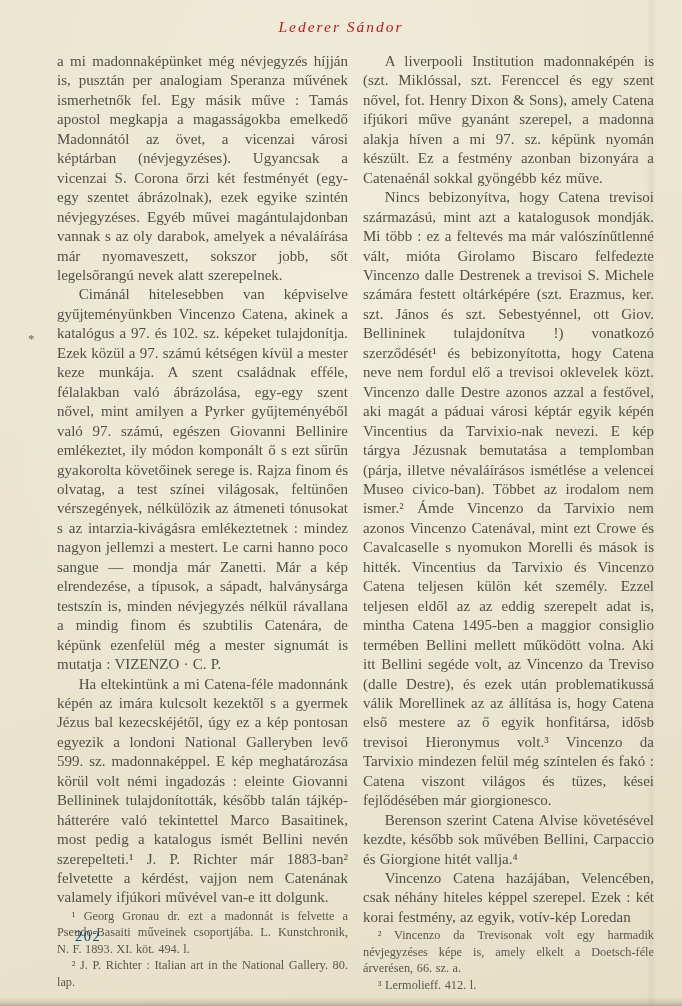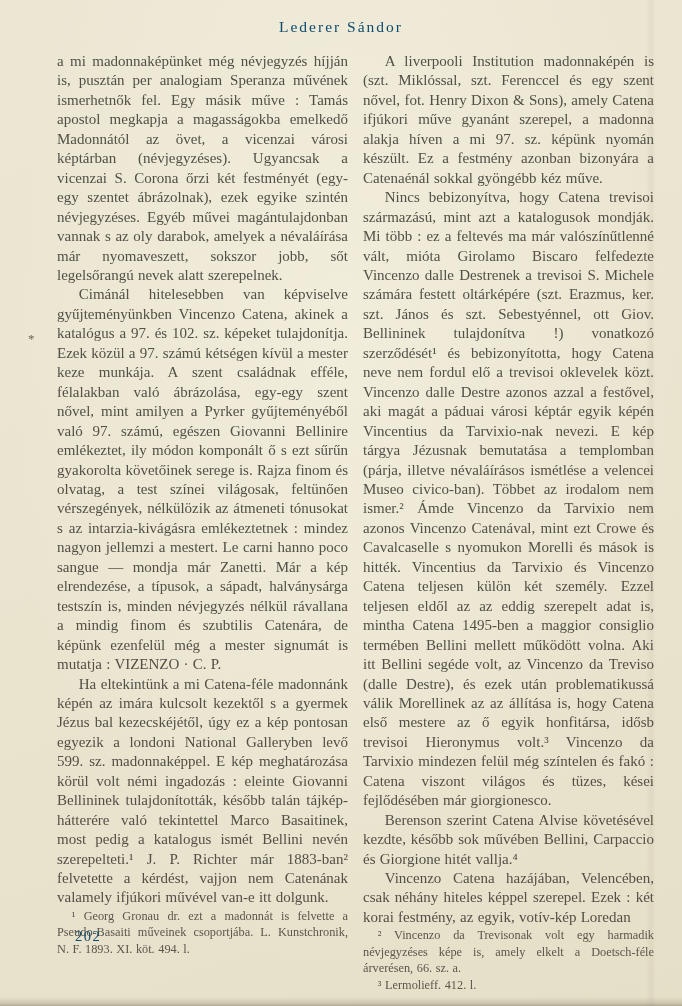--- a/index.html
+++ b/index.html
@@ -20,23 +20,24 @@
   .page {
     position: absolute;
     inset: 0;
   }
   .running-header {
     position: absolute;
     top: 18px;
     left: 0;
     width: 100%;
     text-align: center;
+    font-style: italic;
     font-size: 15.5px;
     letter-spacing: 2px;
-    color: #0c4a6e;
+    color: #b91c1c;
   }
   .columns {
     position: absolute;
     top: 52px;
     left: 57px;
     right: 28px;
     bottom: 58px;
     display: flex;
     gap: 15px;
   }
@@ -111,20 +112,21 @@
   <span class="margin-mark">*</span>
 
   <div class="columns">
 
     <div class="column">
       <p class="no-indent">a mi madonnaképünket még névjegyzés híjján is, pusztán per analogiam Speranza művének ismerhetnők fel. Egy másik műve : Tamás apostol megkapja a magasságokba emelkedő Madonnától az övet, a vicenzai városi képtárban (névjegyzéses). Ugyancsak a vicenzai S. Corona őrzi két festményét (egy-egy szentet ábrázolnak), ezek egyike szintén névjegyzéses. Egyéb művei magántulajdonban vannak s az oly darabok, amelyek a névaláírása már nyomaveszett, sokszor jobb, sőt legelsőrangú nevek alatt szerepelnek.</p>
       <p>Cimánál hitelesebben van képviselve gyűjteményünkben Vincenzo Catena, akinek a katalógus a 97. és 102. sz. képeket tulajdonítja. Ezek közül a 97. számú kétségen kívül a mester keze munkája. A szent családnak efféle, félalakban való ábrázolása, egy-egy szent nővel, mint amilyen a Pyrker gyűjteményéből való 97. számú, egészen Giovanni Bellinire emlékeztet, ily módon komponált ő s ezt sűrűn gyakorolta követőinek serege is. Rajza finom és olvatag, a test színei világosak, feltünően vérszegények, nélkülözik az átmeneti tónusokat s az intarzia-kivágásra emlékeztetnek : mindez nagyon jellemzi a mestert. Le carni hanno poco sangue — mondja már Zanetti. Már a kép elrendezése, a típusok, a sápadt, halványsárga testszín is, minden névjegyzés nélkül rávallana a mindig finom és szubtilis Catenára, de képünk ezenfelül még a mester signumát is mutatja : VIZENZO · C. P.</p>
       <p>Ha eltekintünk a mi Catena-féle madonnánk képén az imára kulcsolt kezektől s a gyermek Jézus bal kezecskéjétől, úgy ez a kép pontosan egyezik a londoni National Galleryben levő 599. sz. madonnaképpel. E kép meghatározása körül volt némi ingadozás : eleinte Giovanni Bellininek tulajdonították, később talán tájkép-hátterére való tekintettel Marco Basaitinek, most pedig a katalogus ismét Bellini nevén szerepelteti.¹ J. P. Richter már 1883-ban² felvetette a kérdést, vajjon nem Catenának valamely ifjúkori művével van-e itt dolgunk.</p>
       <div class="footnotes">
         <p>¹ Georg Gronau dr. ezt a madonnát is felvette a Pseudo-Basaiti műveinek csoportjába. L. Kunstchronik, N. F. 1893. XI. köt. 494. l.</p>
+        <p>² J. P. Richter : Italian art in the National Gallery. 80. lap.</p>
       </div>
     </div>
 
     <div class="column">
       <p>A liverpooli Institution madonnaképén is (szt. Miklóssal, szt. Ferenccel és egy szent nővel, fot. Henry Dixon &amp; Sons), amely Catena ifjúkori műve gyanánt szerepel, a madonna alakja híven a mi 97. sz. képünk nyomán készült. Ez a festmény azonban bizonyára a Catenaénál sokkal gyöngébb kéz műve.</p>
       <p>Nincs bebizonyítva, hogy Catena trevisoi származású, mint azt a katalogusok mondják. Mi több : ez a feltevés ma már valószínűtlenné vált, mióta Girolamo Biscaro felfedezte Vincenzo dalle Destrenek a trevisoi S. Michele számára festett oltárképére (szt. Erazmus, ker. szt. János és szt. Sebestyénnel, ott Giov. Bellininek tulajdonítva !) vonatkozó szerződését¹ és bebizonyította, hogy Catena neve nem fordul elő a trevisoi oklevelek közt. Vincenzo dalle Destre azonos azzal a festővel, aki magát a páduai városi képtár egyik képén Vincentius da Tarvixio-nak nevezi. E kép tárgya Jézusnak bemutatása a templomban (párja, illetve névaláírásos ismétlése a velencei Museo civico-ban). Többet az irodalom nem ismer.² Ámde Vincenzo da Tarvixio nem azonos Vincenzo Catenával, mint ezt Crowe és Cavalcaselle s nyomukon Morelli és mások is hitték. Vincentius da Tarvixio és Vincenzo Catena teljesen külön két személy. Ezzel teljesen eldől az az eddig szerepelt adat is, mintha Catena 1495-ben a maggior consiglio termében Bellini mellett működött volna. Aki itt Bellini segéde volt, az Vincenzo da Treviso (dalle Destre), és ezek után problematikussá válik Morellinek az az állítása is, hogy Catena első mestere az ő egyik honfitársa, idősb trevisoi Hieronymus volt.³ Vincenzo da Tarvixio mindezen felül még színtelen és fakó : Catena viszont világos és tüzes, kései fejlődésében már giorgionesco.</p>
       <p>Berenson szerint Catena Alvise követésével kezdte, később sok művében Bellini, Carpaccio és Giorgione hitét vallja.⁴</p>
       <p>Vincenzo Catena hazájában, Velencében, csak néhány hiteles képpel szerepel. Ezek : két korai festmény, az egyik, votív-kép Loredan</p>
       <div class="footnotes">
         <p>² Vincenzo da Trevisonak volt egy harmadik névjegyzéses képe is, amely elkelt a Doetsch-féle árverésen, 66. sz. a.</p>

